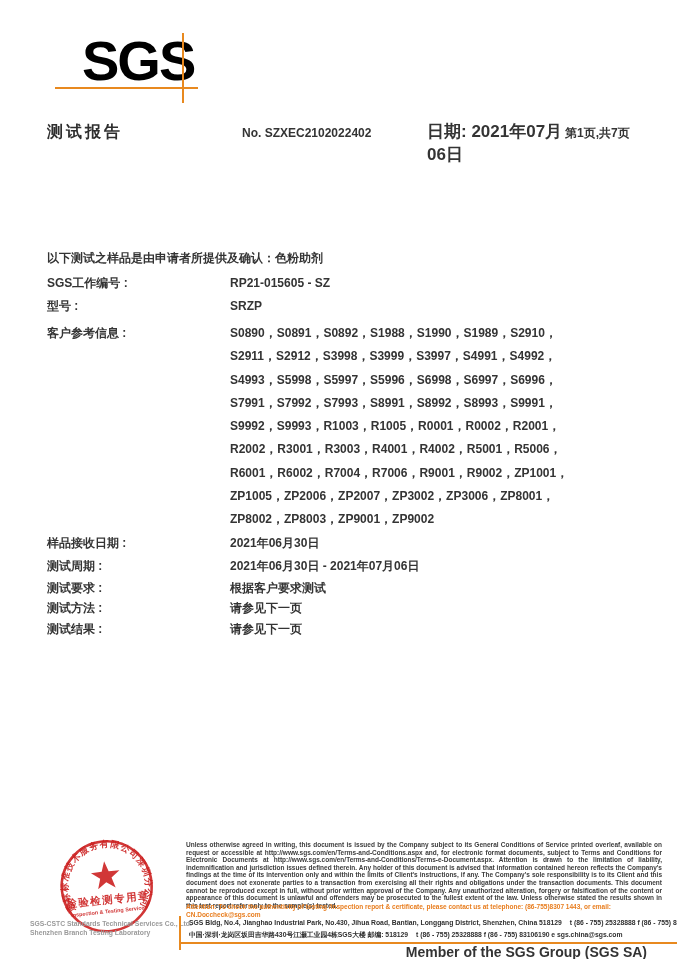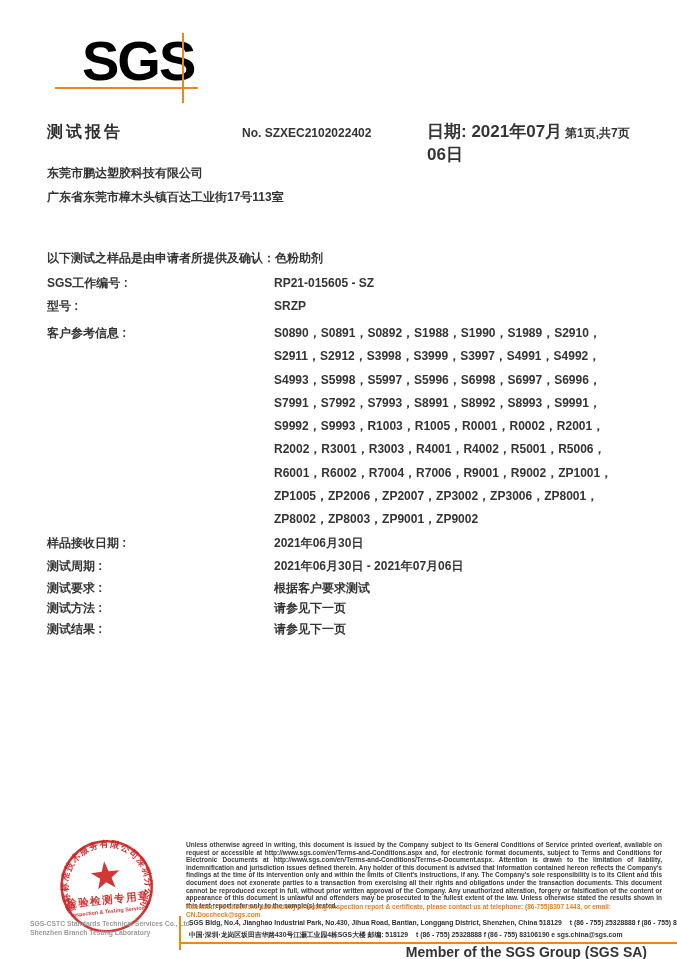--- a/index.html
+++ b/index.html
@@ -26,21 +26,21 @@
   .page-info { font-size:12px; font-weight:bold; }
 
   
   .applicant { position:absolute; left:47px; top:161px; font-size:12px; font-weight:bold; line-height:24px; }
 
   
   .intro { position:absolute; left:47px; top:250px; font-size:12px; font-weight:bold; }
 
   
   .fields { position:absolute; left:47px; top:272px; width:600px; font-size:12px; font-weight:bold; }
-  .frow { display:flex;gap:44px; }
+  .frow { display:flex; }
   .frow .flabel { width:183px; flex:0 0 183px; line-height:23px; }
   .frow .fvalue { flex:1; line-height:23px; }
   .frow.ref { margin-top:4px; }
   .frow.ref .fvalue div { line-height:23.3px; }
   .frow.tight .flabel, .frow.tight .fvalue { line-height:20px; }
   .frow.conclusion { margin-top:1px; }
   .frow.conclusion .fvalue {
     width:412px; max-width:412px; line-height:20.5px; text-align:justify;
   }
 
@@ -77,24 +77,20 @@
   <div class="logo-hline"></div>
   <div class="logo-vline"></div>
 
   <div class="title-row">
     <div class="doc-title">测试报告</div>
     <div class="report-no">No. SZXEC2102022402</div>
     <div class="doc-date">日期: 2021年07月06日</div>
     <div class="page-info">第1页,共7页</div>
   </div>
 
-  <div class="applicant">
-    <div>东莞市鹏达塑胶科技有限公司</div>
-    <div>广东省东莞市樟木头镇百达工业街17号113室</div>
-  </div>
 
   <div class="intro">以下测试之样品是由申请者所提供及确认：色粉助剂</div>
 
   <div class="fields">
 
     <div class="frow">
       <div class="flabel">SGS工作编号 :</div>
       <div class="fvalue">RP21-015605 - SZ</div>
     </div>
 

